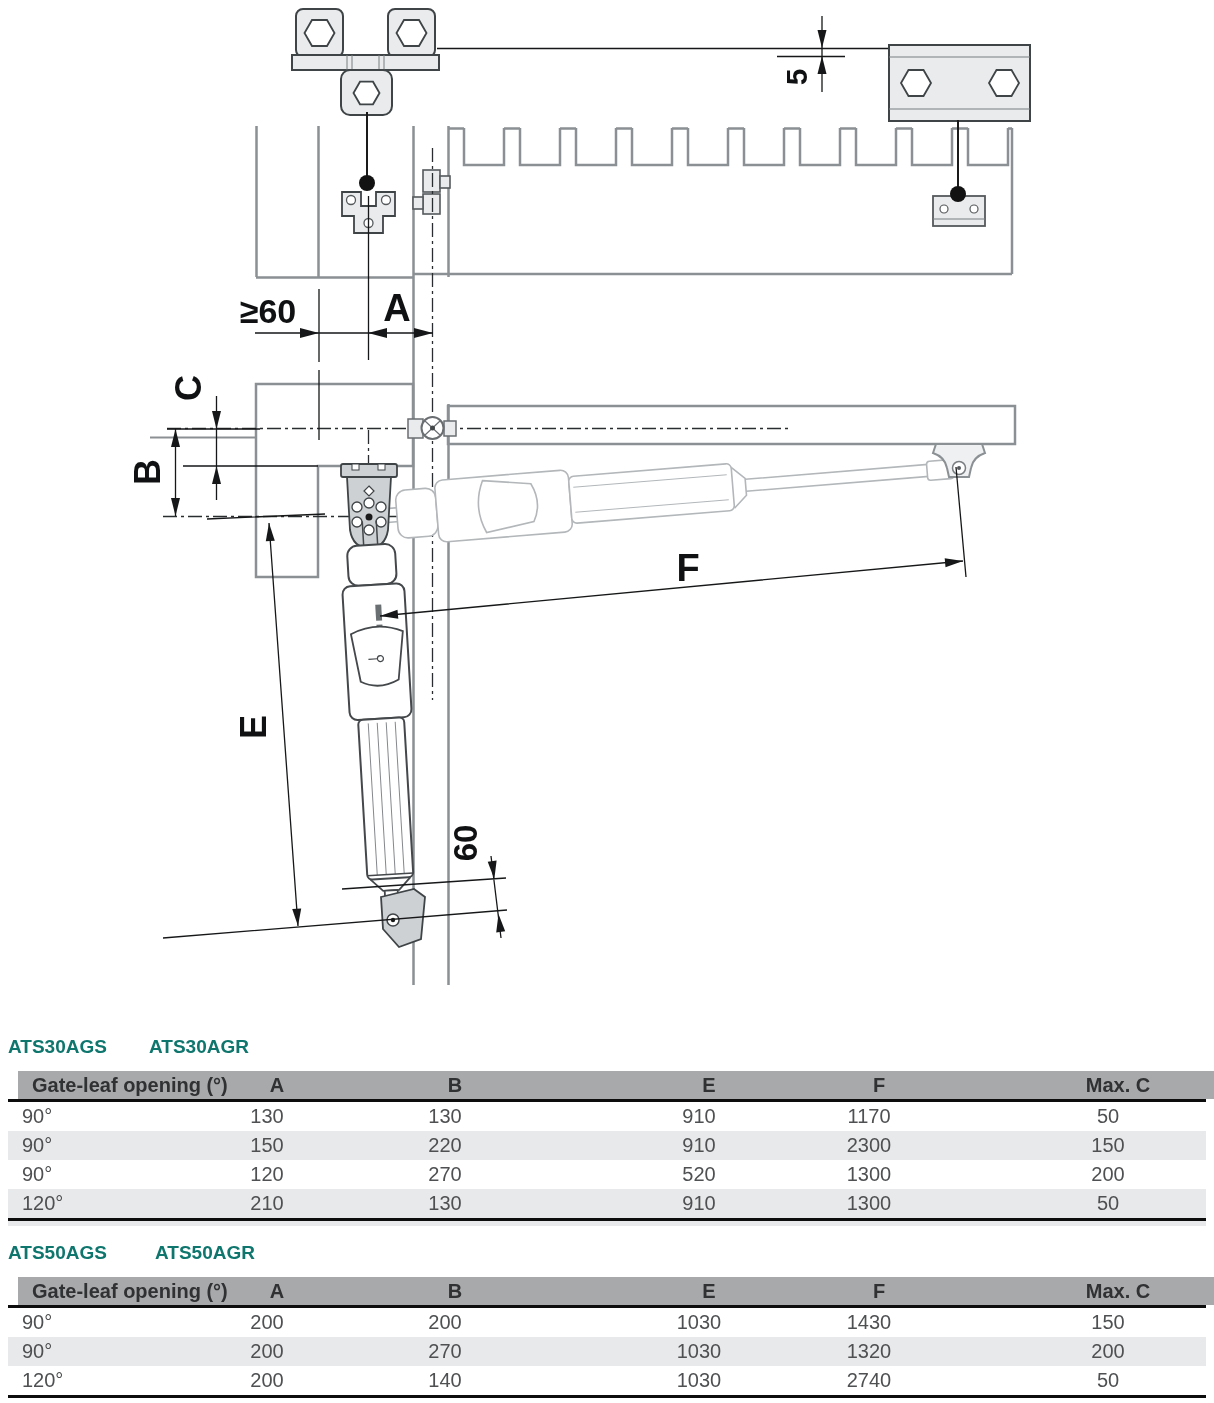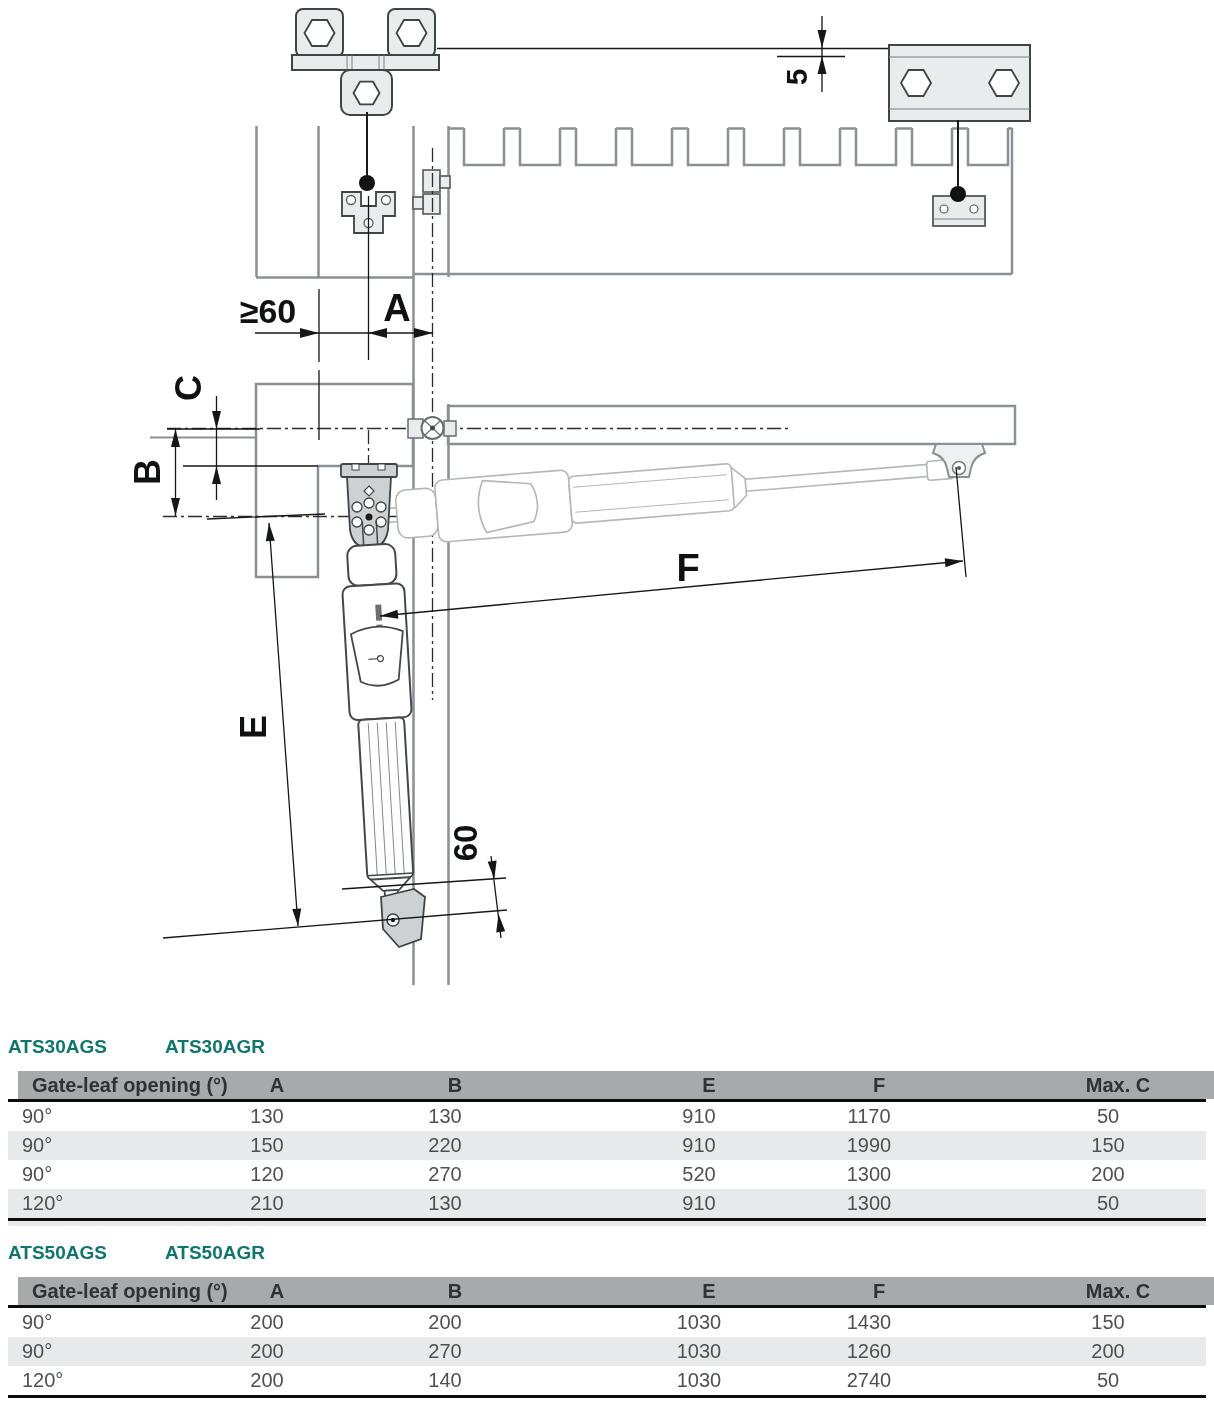--- a/index.html
+++ b/index.html
@@ -235,21 +235,21 @@
         <path class="thin" d="M491,856 L501,938 M342,889 L506,878"></path>
         <polygon class="arr" points="494.3,879 496.6,860.6 487.7,861.7"></polygon>
         <polygon class="arr" points="498.5,914 505.2,931.3 496.2,932.4"></polygon>
         <text class="lbl" font-size="33" text-anchor="middle" transform="translate(477,843) rotate(-90)">60</text>
       </g>
     </g>
   </svg>
 
   <div>
     <span class="model-title" style="top:1036px;left:8px">ATS30AGS</span>
-    <span class="model-title" style="top:1036px;left:165px">ATS30AGR</span>
+    <span class="model-title" style="top:1036px;left:149px">ATS30AGR</span>
 
     <div class="thead" style="top:1071px">
       <span class="c c0">Gate-leaf opening (°)</span>
       <span class="c c1 cc">A</span>
       <span class="c c2 cc">B</span>
       <span class="c c3 cc">E</span>
       <span class="c c4 cc f-red">F</span>
       <span class="c c5 cc">Max. C</span>
     </div>
     <div class="rule" style="top:1099px"></div>
@@ -260,21 +260,21 @@
       <span class="c c2 cc">130</span>
       <span class="c c3 cc">910</span>
       <span class="c c4 cc">1170</span>
       <span class="c c5 cc">50</span>
     </div>
     <div class="trow alt" style="top:1131px">
       <span class="c c0">90°</span>
       <span class="c c1 cc">150</span>
       <span class="c c2 cc">220</span>
       <span class="c c3 cc">910</span>
-      <span class="c c4 cc">1990</span>
+      <span class="c c4 cc">2300</span>
       <span class="c c5 cc">150</span>
     </div>
     <div class="trow" style="top:1160px">
       <span class="c c0">90°</span>
       <span class="c c1 cc">120</span>
       <span class="c c2 cc">270</span>
       <span class="c c3 cc">520</span>
       <span class="c c4 cc">1300</span>
       <span class="c c5 cc">200</span>
     </div>
@@ -284,21 +284,21 @@
       <span class="c c2 cc">130</span>
       <span class="c c3 cc">910</span>
       <span class="c c4 cc">1300</span>
       <span class="c c5 cc">50</span>
     </div>
     <div class="rule" style="top:1218px"></div>
   </div>
 
   <div>
     <span class="model-title" style="top:1242px;left:8px">ATS50AGS</span>
-    <span class="model-title" style="top:1242px;left:165px">ATS50AGR</span>
+    <span class="model-title" style="top:1242px;left:155px">ATS50AGR</span>
 
     <div class="thead" style="top:1277px">
       <span class="c c0">Gate-leaf opening (°)</span>
       <span class="c c1 cc">A</span>
       <span class="c c2 cc">B</span>
       <span class="c c3 cc">E</span>
       <span class="c c4 cc f-red">F</span>
       <span class="c c5 cc">Max. C</span>
     </div>
     <div class="rule" style="top:1305px"></div>
@@ -309,21 +309,21 @@
       <span class="c c2 cc">200</span>
       <span class="c c3 cc">1030</span>
       <span class="c c4 cc">1430</span>
       <span class="c c5 cc">150</span>
     </div>
     <div class="trow alt" style="top:1337px">
       <span class="c c0">90°</span>
       <span class="c c1 cc">200</span>
       <span class="c c2 cc">270</span>
       <span class="c c3 cc">1030</span>
-      <span class="c c4 cc">1260</span>
+      <span class="c c4 cc">1320</span>
       <span class="c c5 cc">200</span>
     </div>
     <div class="trow" style="top:1366px">
       <span class="c c0">120°</span>
       <span class="c c1 cc">200</span>
       <span class="c c2 cc">140</span>
       <span class="c c3 cc">1030</span>
       <span class="c c4 cc">2740</span>
       <span class="c c5 cc">50</span>
     </div>

